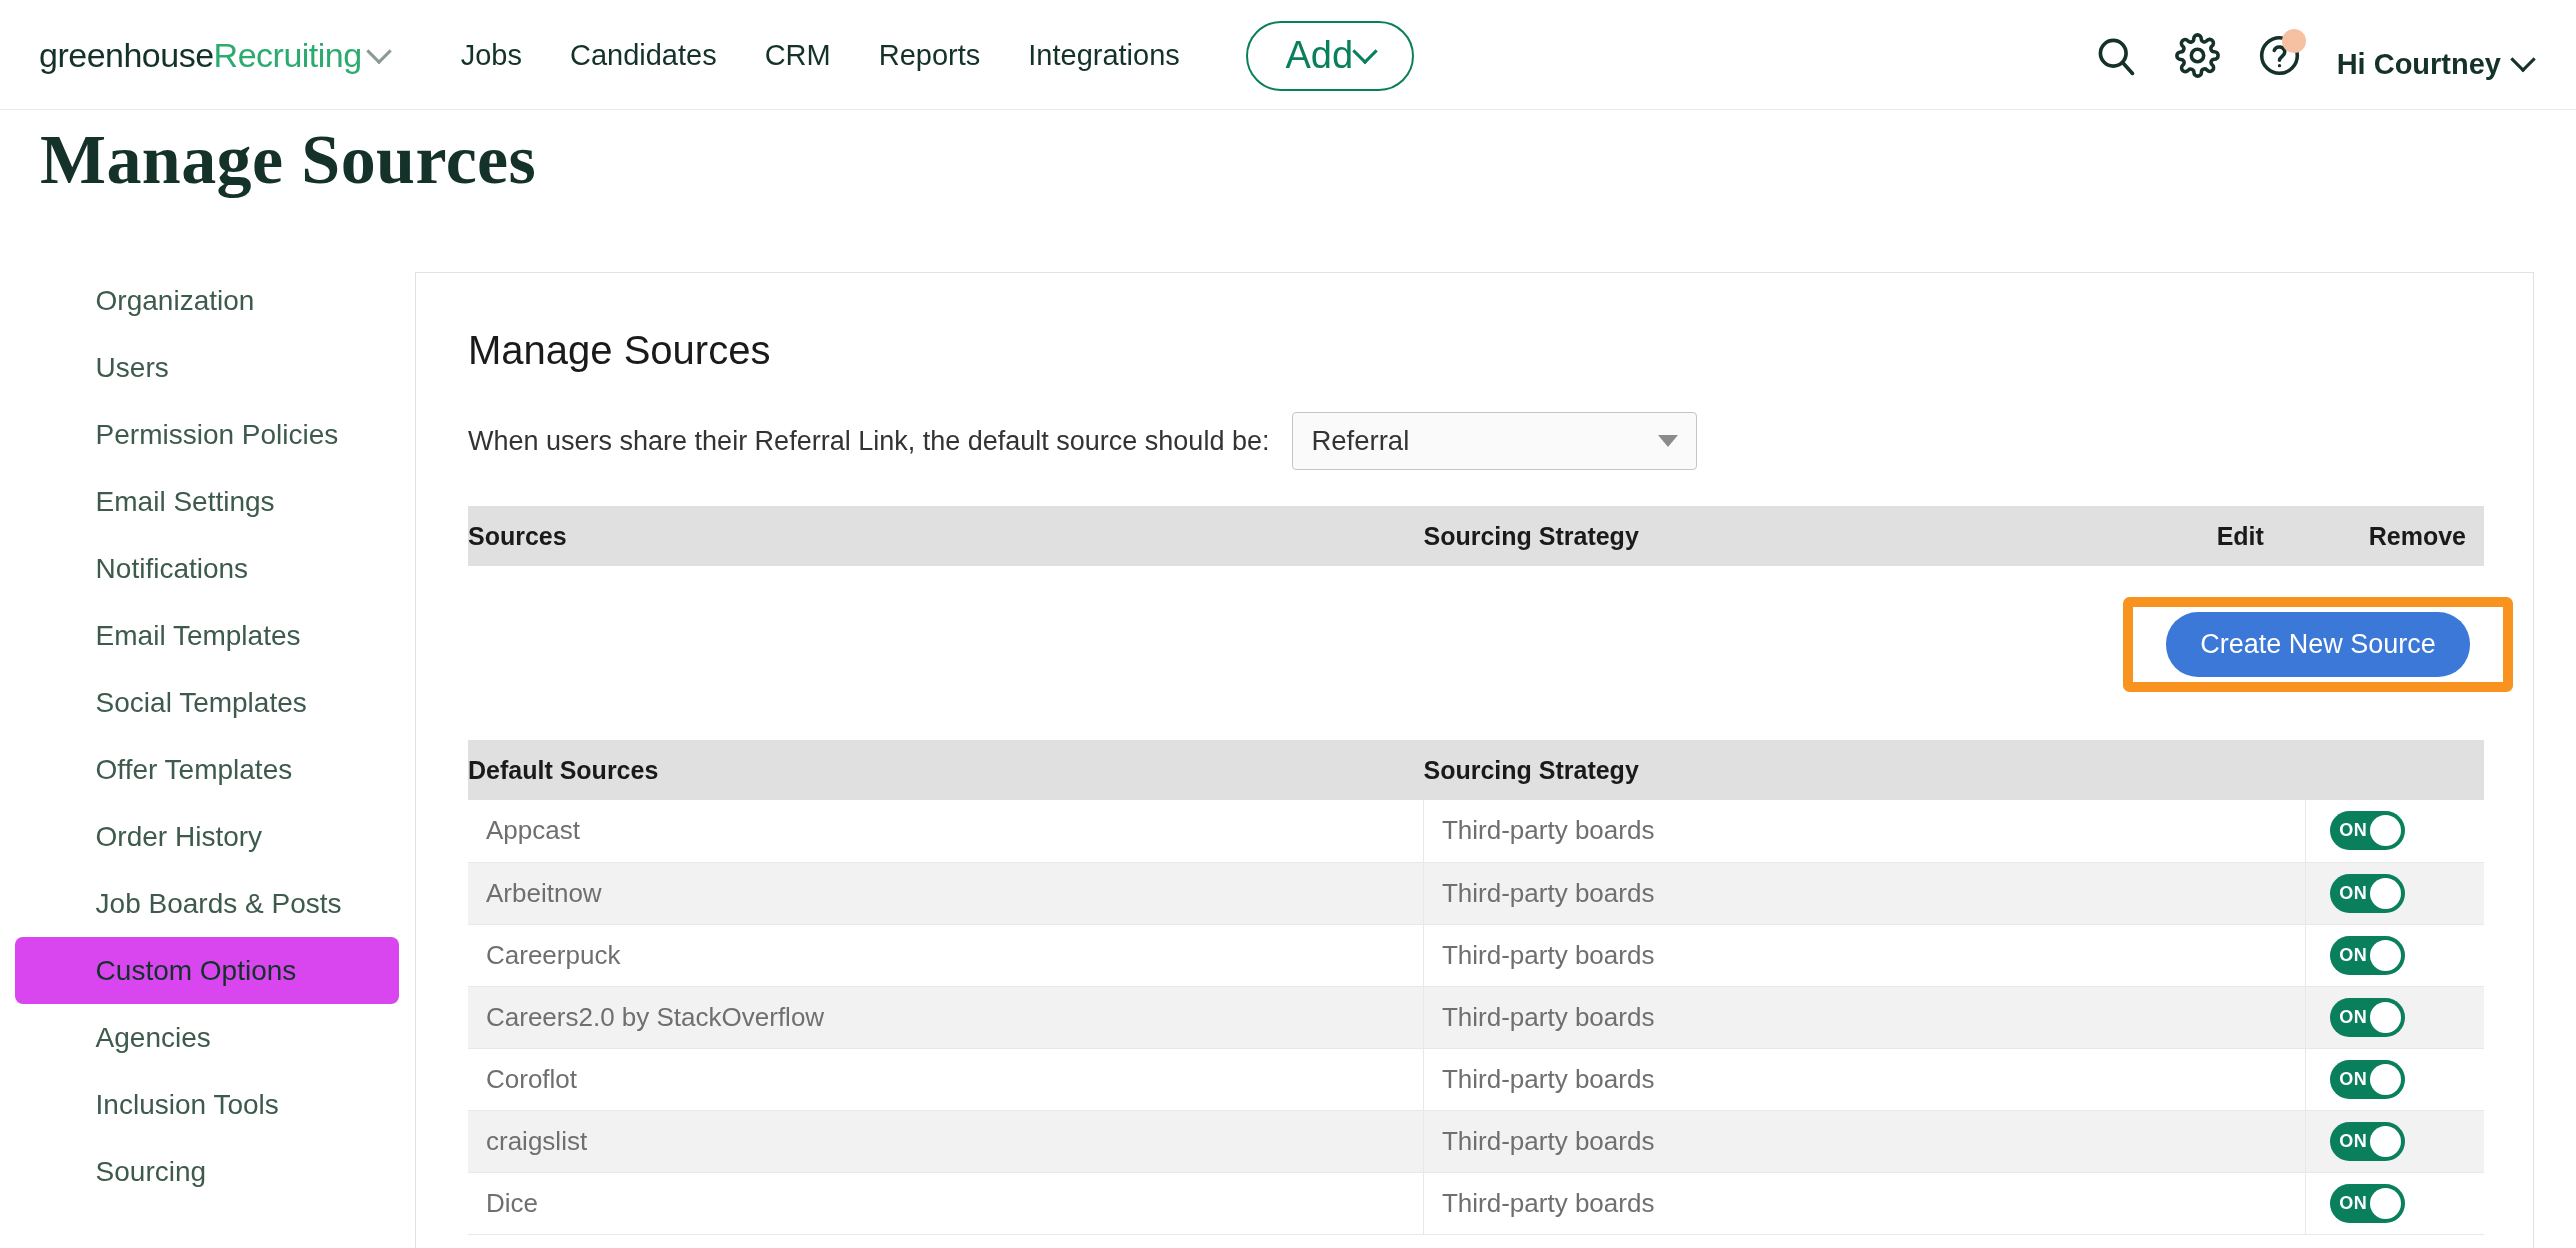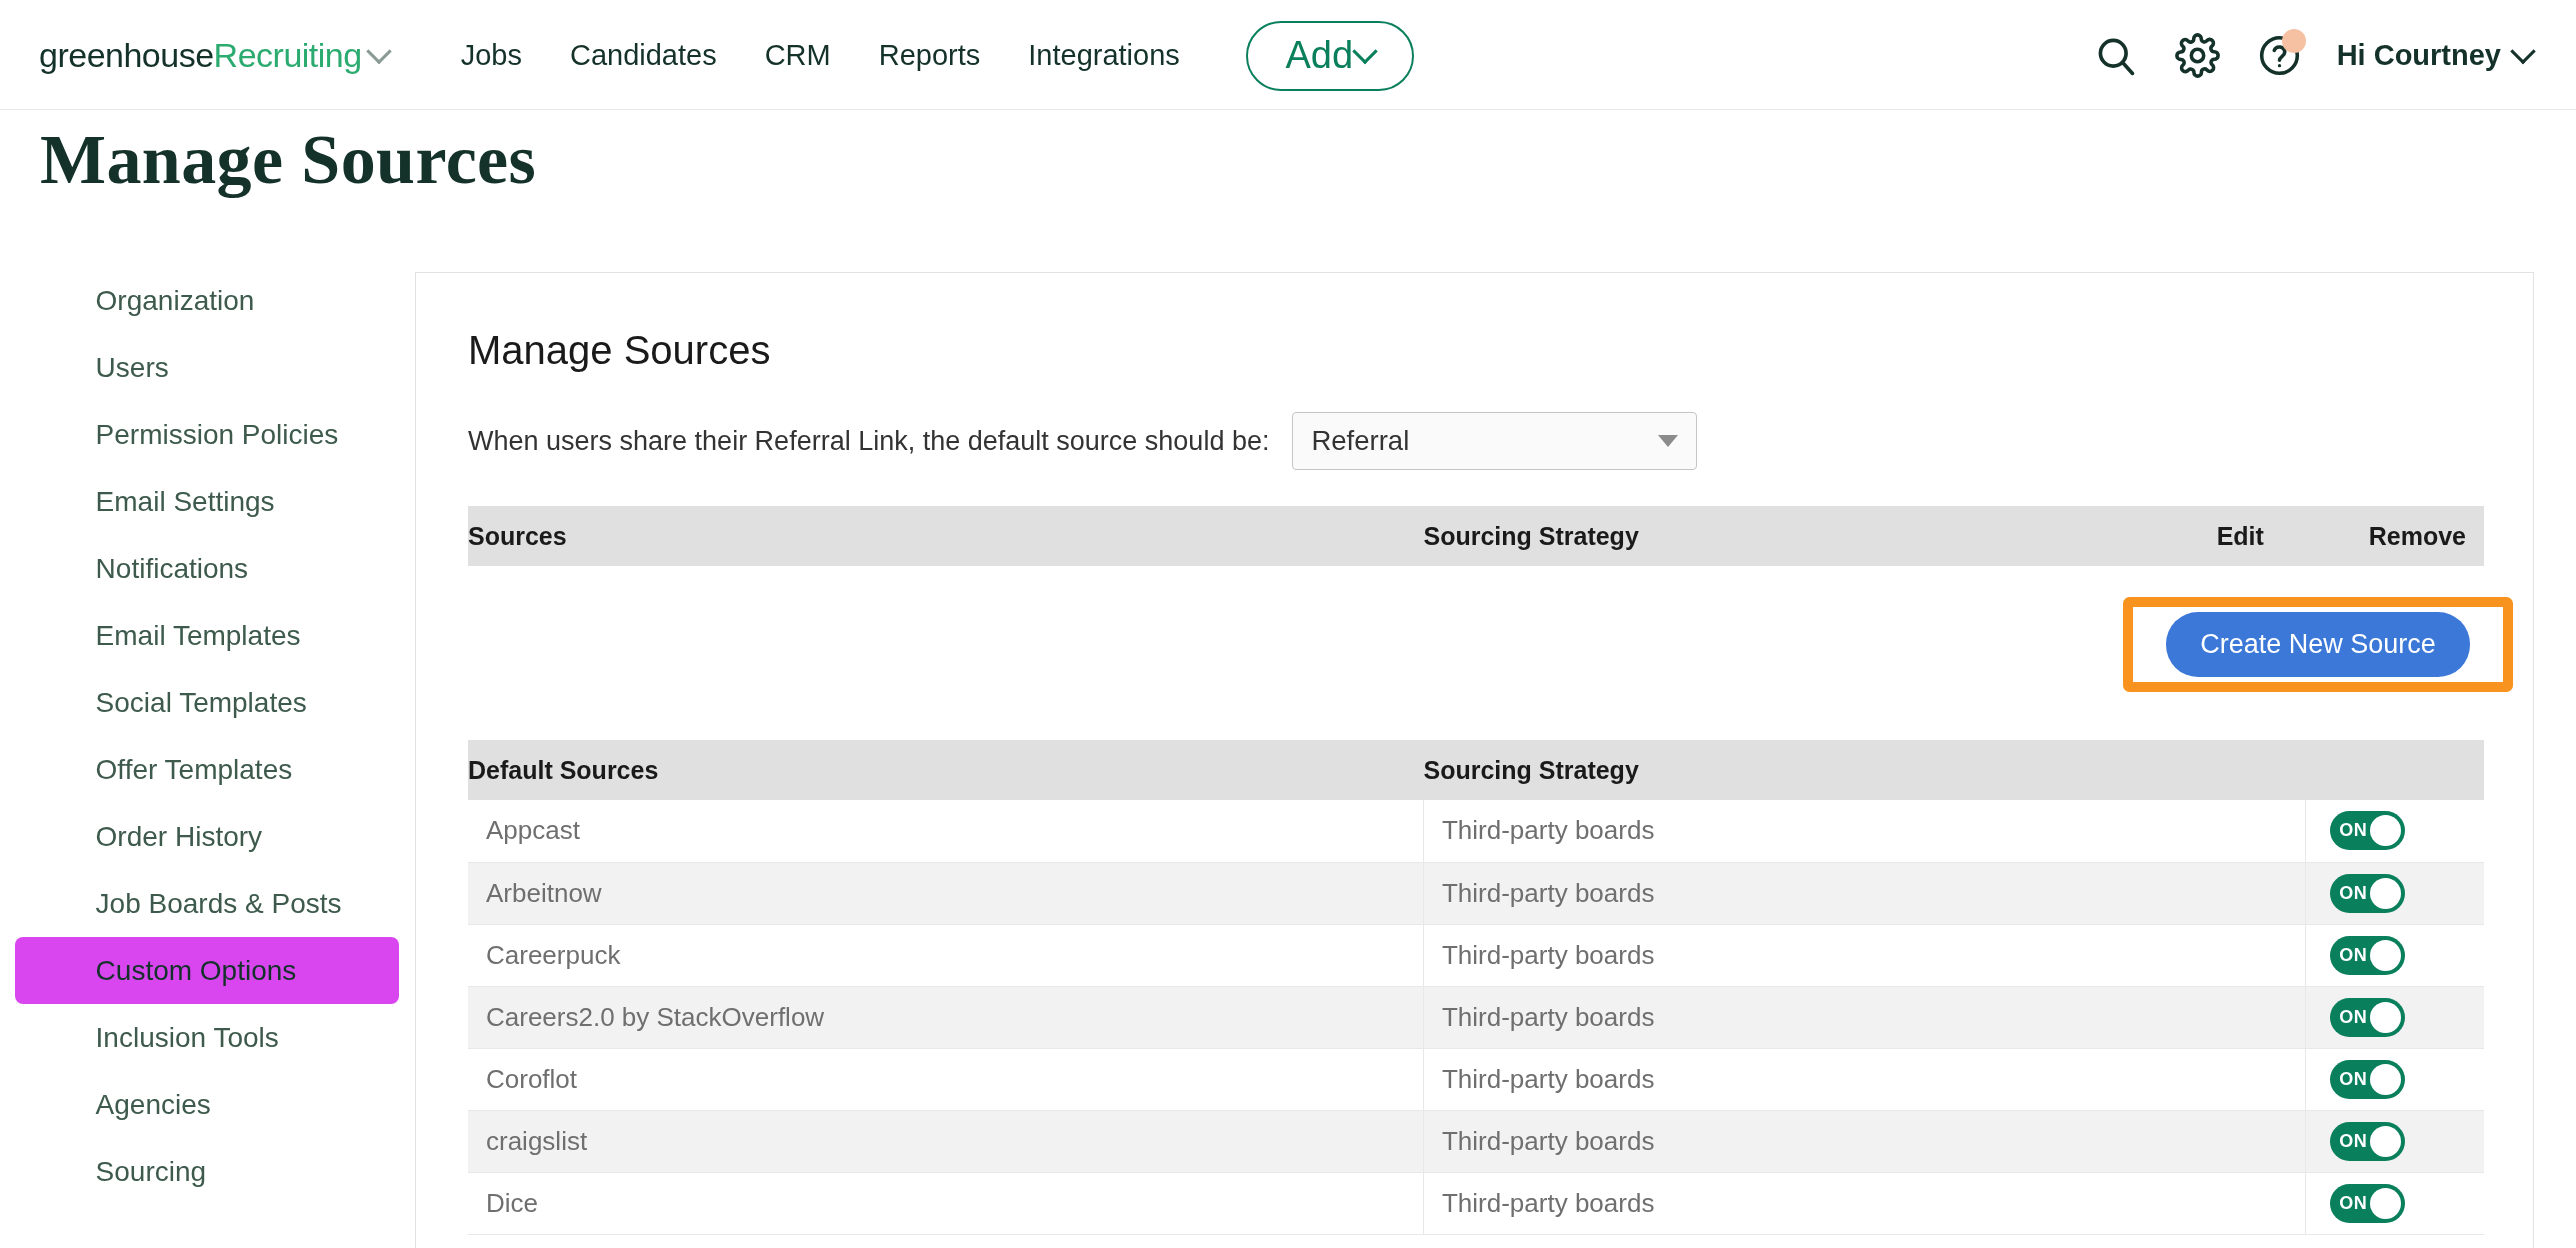--- a/index.html
+++ b/index.html
@@ -62,21 +62,21 @@
     font-size: 38px;
     font-family: Liberation Sans, sans-serif;
     display: flex; align-items: center; justify-content: center;
     gap: 3px;
     cursor: pointer;
   }
 
   .nav-right {
     margin-left: auto;
     display: flex;
-    align-items: center;
+    align-items: flex-end;
     gap: 32px;
     margin-right: 44px;
   }
   .icon-btn {
     position: relative;
     width: 50px; height: 50px;
     display: flex; align-items: center; justify-content: center;
     cursor: pointer;
   }
   .notif-dot {
@@ -342,24 +342,24 @@
   <div class="side-item">
       <span>Order History</span>
     </div>
   <div class="side-item">
       <span>Job Boards &amp; Posts</span>
     </div>
   <div class="side-item active">
       <span>Custom Options</span>
     </div>
   <div class="side-item">
+      <span>Agencies</span>
+    </div>
+  <div class="side-item">
       <span>Inclusion Tools</span>
-    </div>
-  <div class="side-item">
-      <span>Agencies</span>
     </div>
   <div class="side-item">
       <span>Sourcing</span>
     </div>
 </nav>
 
 <section class="card">
 
   <h2 class="card-title">Manage Sources</h2>
 

